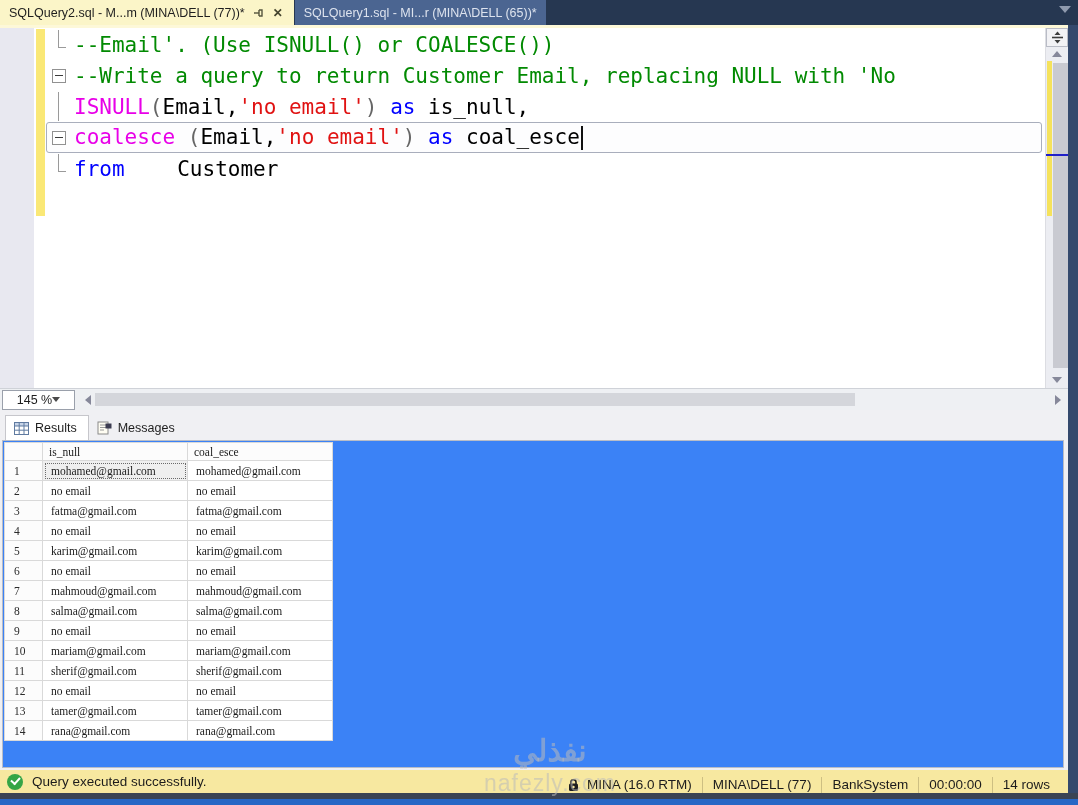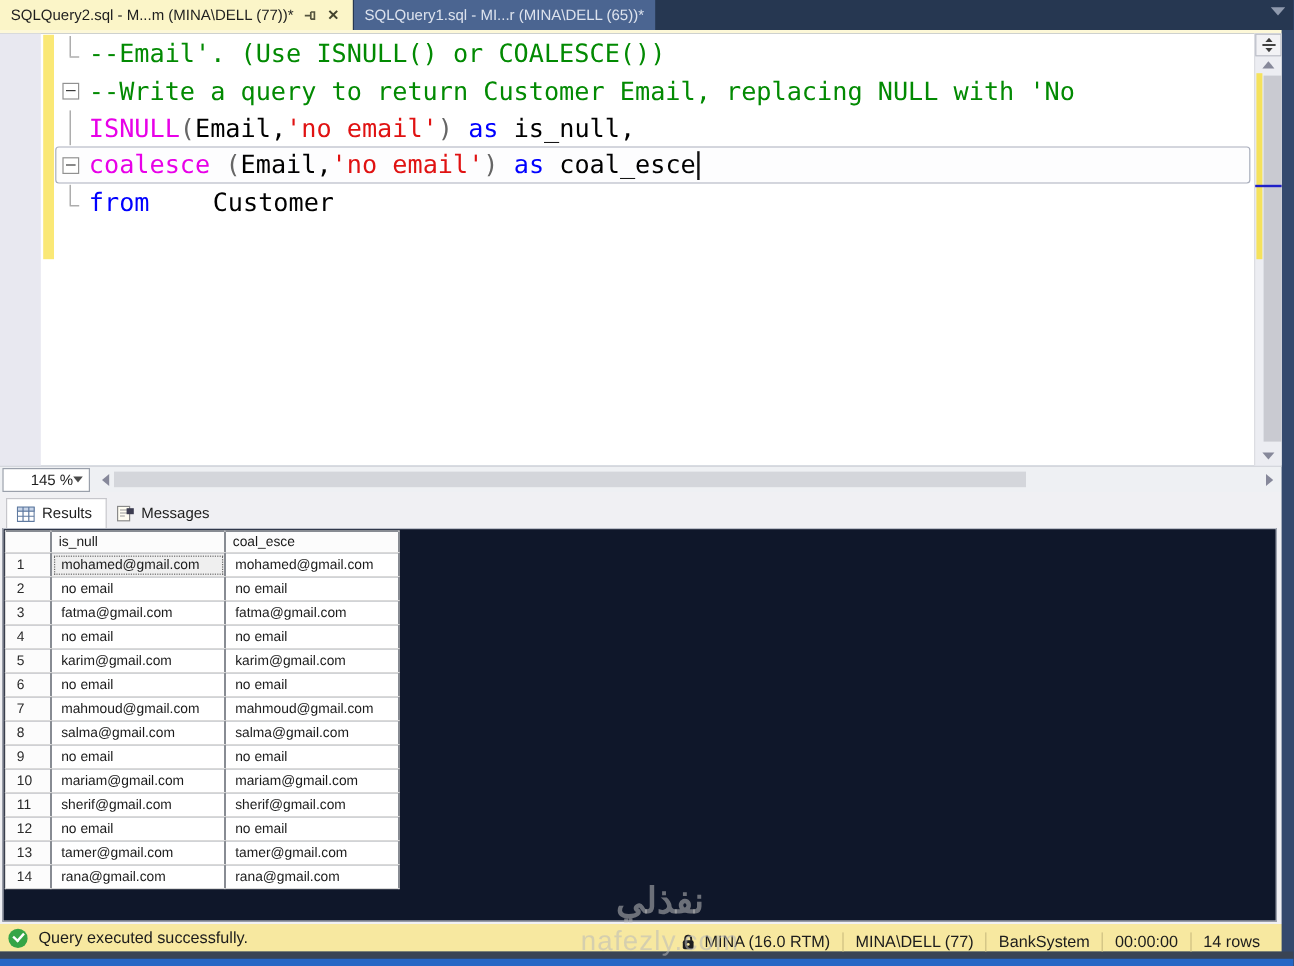--- a/index.html
+++ b/index.html
@@ -40,38 +40,38 @@
   .tri-up { width:0; height:0; border-left:5px solid transparent; border-right:5px solid transparent; border-bottom:6px solid #86889a; }
   .tri-down { width:0; height:0; border-left:5px solid transparent; border-right:5px solid transparent; border-top:6px solid #86889a; }
   .vtrack { position:absolute; top:33px; bottom:16px; left:0; right:0; }
   .vthumb { position:absolute; left:7px; width:15px; top:2px; bottom:4px; background:#c9cad1; }
   .vannot-yellow { position:absolute; left:1px; width:5px; top:0; height:155px; background:#f5e25c; }
   .vcaret-line { position:absolute; left:0; right:0; top:93px; height:2px; background:#2020c8; }
   .vdown { position:absolute; bottom:1px; left:0; right:0; }
 
   
   .zoomrow { height:22px; width:1068px; background:#eef0f3; border-top:1px solid #cfd2d8; display:flex; align-items:center; }
-  .zoomcombo { width:73px; height:20px; margin-left:2px; background:#fff; border:1px solid #9aa0ab; font-size:12.5px; color:#1e1e1e; display:flex; align-items:center; justify-content:flex-end; padding:0 5px; }
+  .zoomcombo { width:73px; height:20px; margin-left:2px; background:#fff; border:1px solid #9aa0ab; font-size:12.5px; color:#1e1e1e; display:flex; align-items:center; justify-content:center; padding:0 5px; }
   .combo-arrow { width:0; height:0; border-left:4px solid transparent; border-right:4px solid transparent; border-top:5px solid #4a4a4a; }
   .hscroll { flex:1; height:17px; margin:0 3px 0 6px; display:flex; align-items:center; }
   .harrow { width:14px; display:flex; justify-content:center; }
   .tri-left { width:0; height:0; border-top:5px solid transparent; border-bottom:5px solid transparent; border-right:6px solid #86889a; }
   .tri-right { width:0; height:0; border-top:5px solid transparent; border-bottom:5px solid transparent; border-left:6px solid #86889a; }
   .htrack { flex:1; height:15px; position:relative; }
   .hthumb { position:absolute; left:0; top:1px; height:13px; width:79.5%; background:#d4d6db; }
 
   
   .rtabs { height:30px; width:1068px; background:#f0f0f3; display:flex; align-items:flex-end; padding-left:5px; }
   .rtab { height:25px; display:flex; align-items:center; gap:6px; padding:0 11px 0 8px; font-size:12.5px; color:#1e1e1e; }
   .rtab.active { background:#fff; border:1px solid #c6c6cb; border-bottom:none; }
   .rtab svg { display:block; }
 
   
   .results-wrap { height:330px; width:1068px; background:#f0f0f3; position:relative; }
-  .results-panel { position:absolute; left:2px; top:0; width:1062px; height:328px; background:#0f172a; border:1px solid #b9bdc7; overflow:hidden; }
+  .results-panel { position:absolute; left:2px; top:0; width:1062px; height:328px; background:#3b82f6; border:1px solid #b9bdc7; overflow:hidden;font-family:Liberation Serif, serif; }
   table.grid { border-collapse:collapse; font-size:11.5px; color:#1a1a1a; margin:1px 0 0 1px; table-layout:fixed; }
   table.grid th, table.grid td { border:1px solid #d9d9d9; overflow:hidden; white-space:nowrap; font-weight:normal; text-align:left; }
   table.grid th { height:18px; background:#fcfcfc; padding:0 0 0 6px; }
   table.grid td { height:20px; padding:0 0 0 8px; background:#fff; }
   table.grid td.rownum { background:#fcfcfc; color:#2a2a2a; padding-left:9px; }
   table.grid td.sel { background:#efefef; outline:1.5px dotted #6a6a6a; outline-offset:-3px; }
 
   
   .statusbar { height:23px; width:1068px; background:#f7e8a0; display:flex; align-items:center; font-size:13.5px; color:#1c1c1c; }
   .status-left { display:flex; align-items:center; gap:9px; padding-left:7px; flex:1; }

